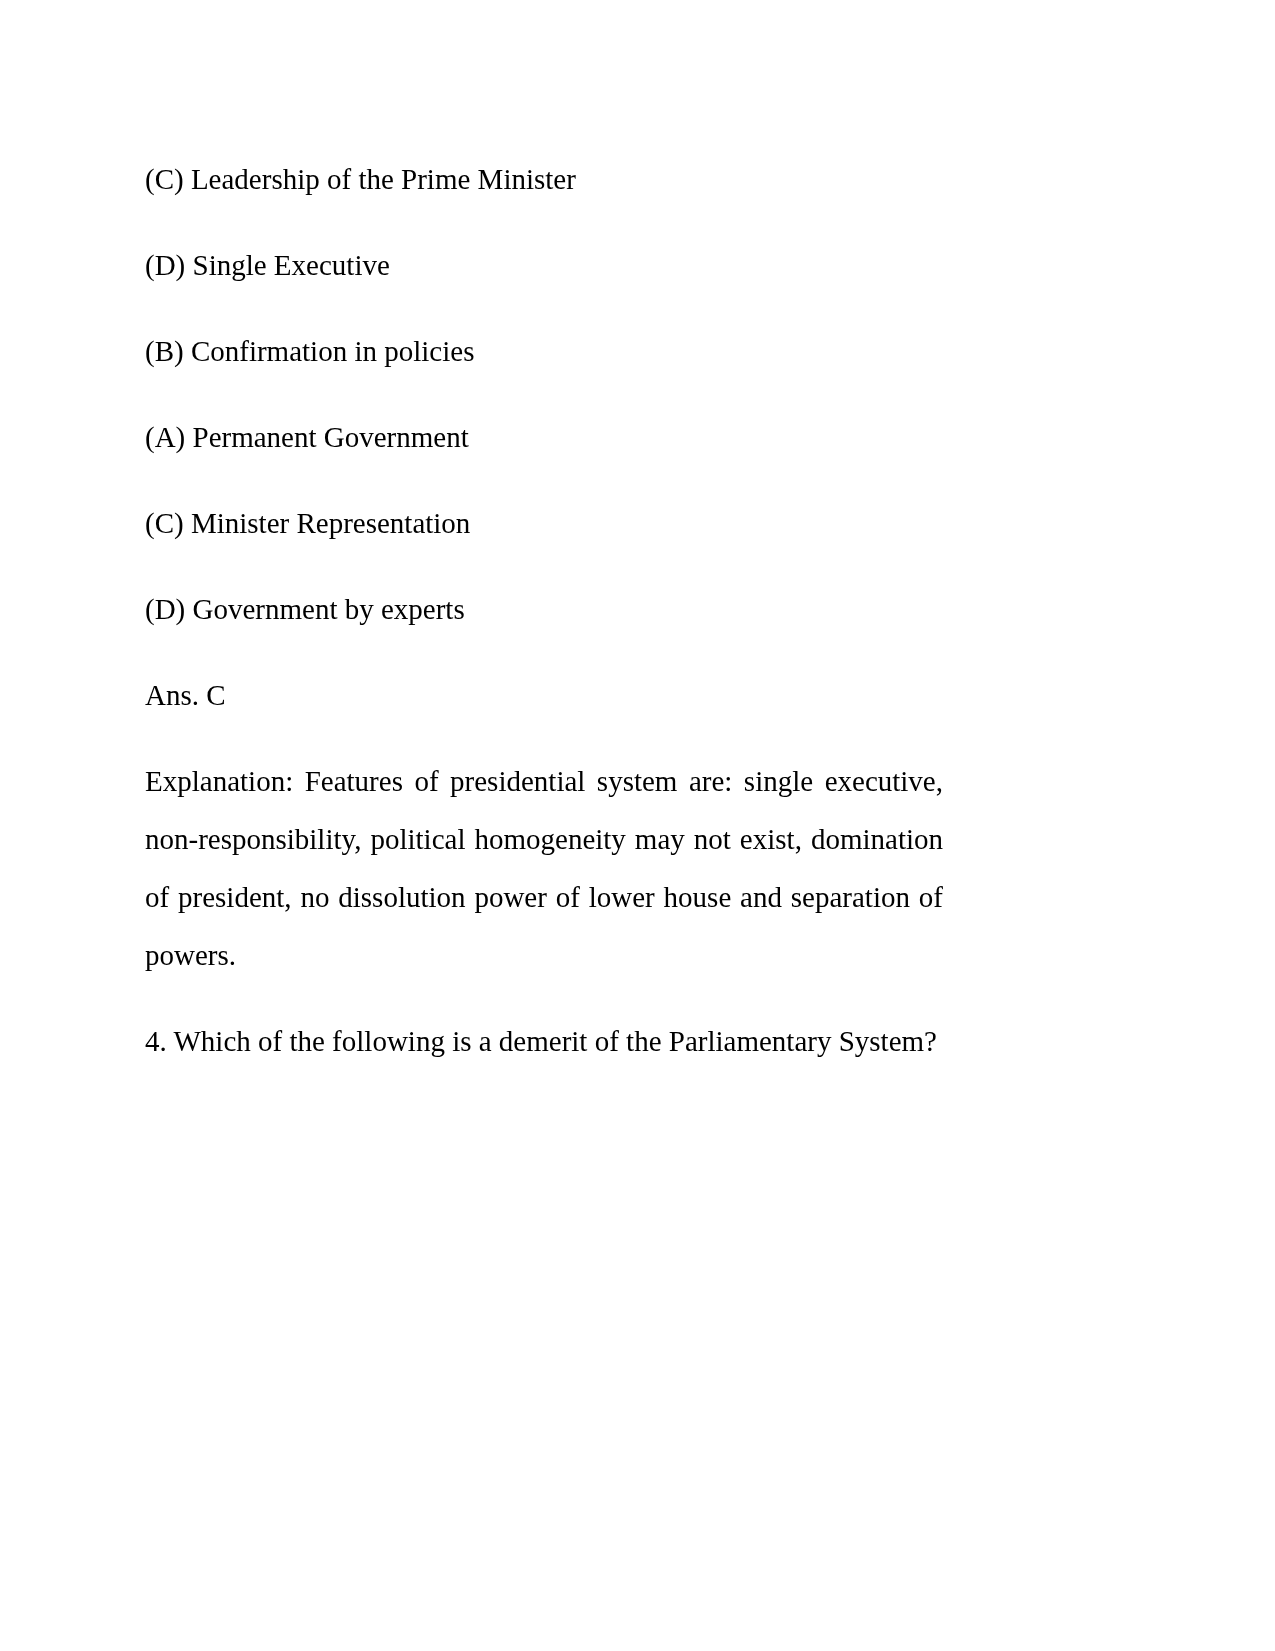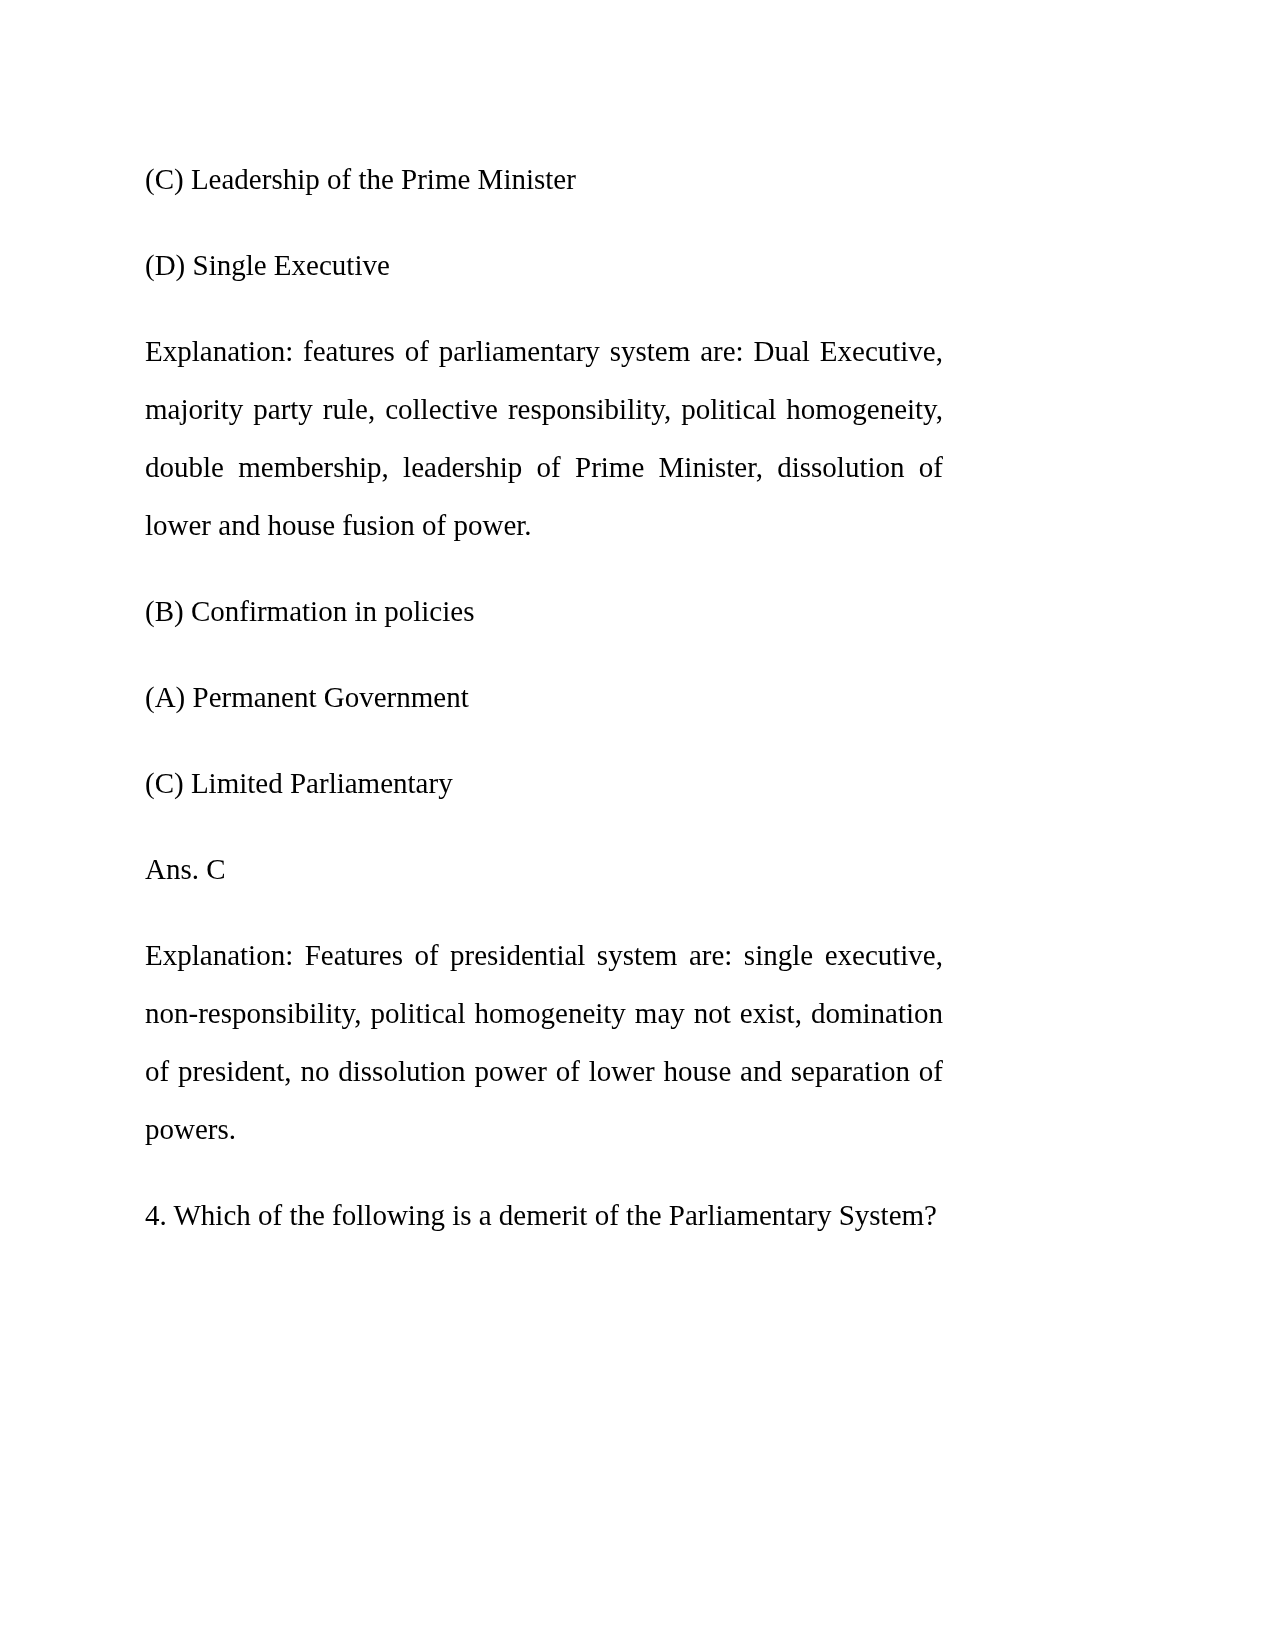--- a/index.html
+++ b/index.html
@@ -32,20 +32,20 @@
     text-align: justify;
     text-align-last: left;
   }
 </style>
 </head>
 <body>
 
 <div class="page">
   <p>(C) Leadership of the Prime Minister</p>
   <p>(D) Single Executive</p>
-  <p class="justify">Explanation: features of parliamentary system are: Dual Executive, majority party rule, collective responsibility, political homogeneity, double membership, leadership of Prime Minister, dissolution of lower and house fusion of power.</p>
   <p>(B) Confirmation in policies</p>
   <p>(A) Permanent Government</p>
-  <p>(C) Limited Parliamentary</p>
+  <p>(C) Minister Representation</p>
+  <p>(D) Government by experts</p>
   <p>Ans. C</p>
   <p class="justify">Explanation: Features of presidential system are: single executive, non-responsibility, political homogeneity may not exist, domination of president, no dissolution power of lower house and separation of powers.</p>
   <p>4. Which of the following is a demerit of the Parliamentary System?</p>
 </div>
 
 </body></html>

